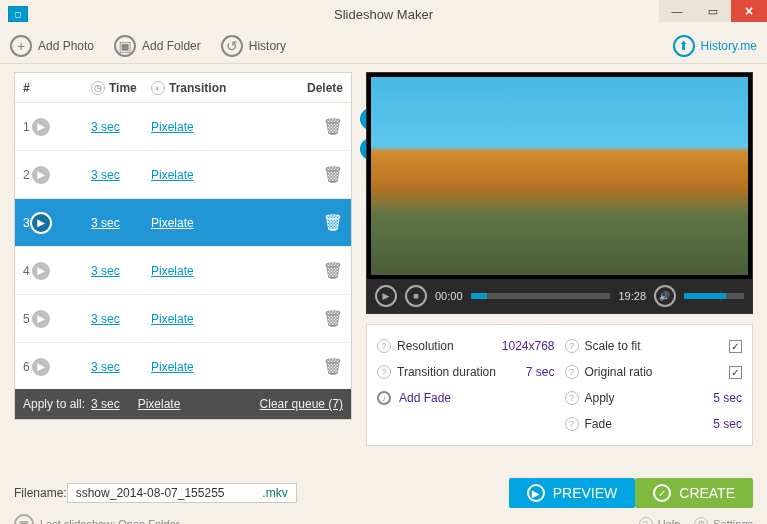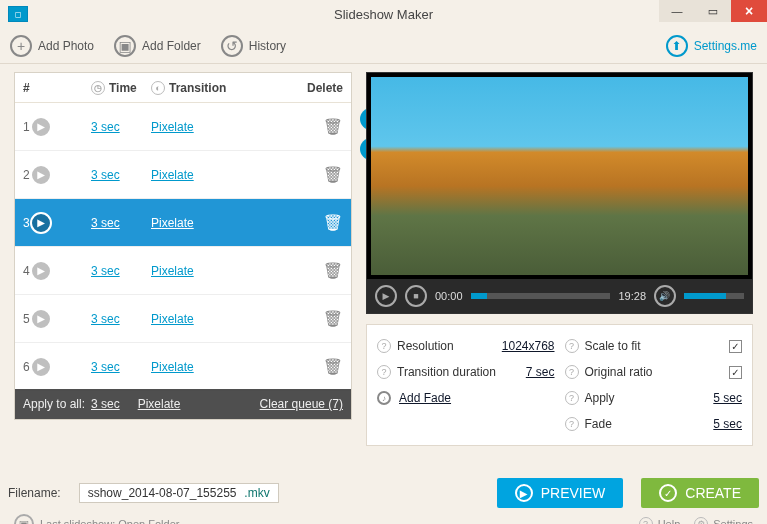--- a/index.html
+++ b/index.html
@@ -58,27 +58,27 @@
 .player-bar { height: 34px; background: #2a2a2a; display: flex; align-items: center; padding: 0 8px; gap: 8px; color: #ddd; font-size: 11px; }
 .pbtn { width: 22px; height: 22px; border: 2px solid #aaa; border-radius: 50%; display: flex; align-items: center; justify-content: center; cursor: pointer; color:#aaa;font-size:9px;}
 .seek { flex: 1; height: 6px; background: #555; position: relative; }
 .seek-fill { position: absolute; left: 0; top: 0; bottom: 0; width: 12%; background: #0099cc; }
 .vol { width: 60px; height: 6px; background: #555; position:relative;}
 .vol-fill{position:absolute;left:0;top:0;bottom:0;width:70%;background:#0099cc;}
 
 .settings-pane { background: #fff; border: 1px solid #e0d8cc; padding: 10px; display: grid; grid-template-columns: 1fr 1fr; gap: 4px 10px; font-size: 12px; }
 .srow { display: flex; align-items: center; gap: 6px; height:22px;}
 .qicon { width: 14px; height: 14px; border: 1px solid #bbb; border-radius: 50%; display: inline-flex; align-items: center; justify-content: center; font-size: 9px; color: #aaa; }
-.slink { color: #0f172a; text-decoration: underline; cursor: pointer; }
+.slink { color: #4c1d95; cursor: pointer; }
 .srow .val-right { margin-left: auto; }
 .chk { width: 13px; height: 13px; border: 1px solid #888; display:inline-flex;align-items:center;justify-content:center;font-size:10px;}
 .audio-row { grid-column: 1; display: flex; align-items: center; gap: 8px; color: #0099cc; }
 .aud-icon{width:14px;height:14px;border:2px solid #888;border-radius:50%;display:inline-flex;align-items:center;justify-content:center;color:#888;font-size:8px;}
 
-.bottom { display: flex; align-items: center; padding: 4px 8px 0; gap: 18px; }
+.bottom { display: flex; align-items: center; padding: 4px 14px 0; gap: 0; }
 .fname-lbl { font-size: 12px; color: #444; }
 .fname-in { flex: 1; max-width: 280px; height: 20px; background: #fff; border: 1px solid #d0cabe; padding: 0 8px; display: flex; align-items: center; justify-content:space-between;}
 .fname-ext{color:#0f766e;}
 .btn { height: 30px; padding: 0 18px; border-radius: 2px; color: #fff; display: flex; align-items: center; gap: 8px; cursor: pointer; font-size: 14px; }
 .btn-preview { background: #00a4e0; }
 .btn-create { background: #7fb93e; }
 .btn .bicon { width: 18px; height: 18px; border: 2px solid #fff; border-radius: 50%; display: flex; align-items: center; justify-content: center; font-size:10px;}
 .spacer{flex:1;}
 
 .footer { display: flex; align-items: center; padding: 6px 14px; color: #888; font-size: 11px; }
@@ -109,21 +109,21 @@
   <div class="tool-btn">
     <span class="tool-icon">▣</span>
     <span>Add Folder</span>
   </div>
   <div class="tool-btn">
     <span class="tool-icon">↺</span>
     <span>History</span>
   </div>
   <div class="toolbar-right">
     <span class="brand-icon">⬆</span>
-    <span>Settings.me</span>
+    <span>History.me</span>
   </div>
 </div>
 
 <div class="main">
   <div class="left-col">
     <div class="table-wrap">
       <div class="tbl-head">
         <span class="col-num">#</span>
         <span class="col-thumb"></span>
         <span class="col-time">

